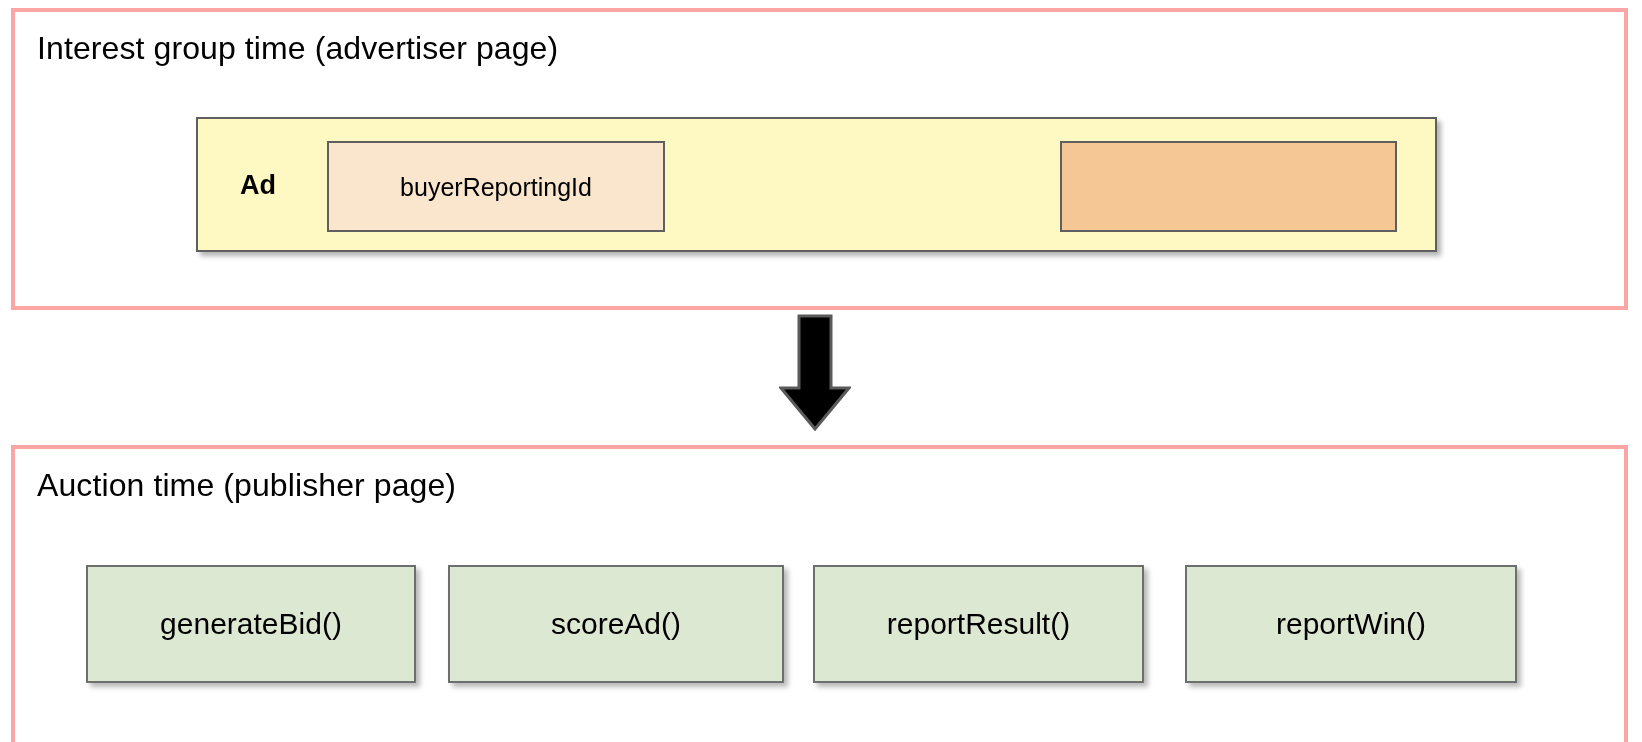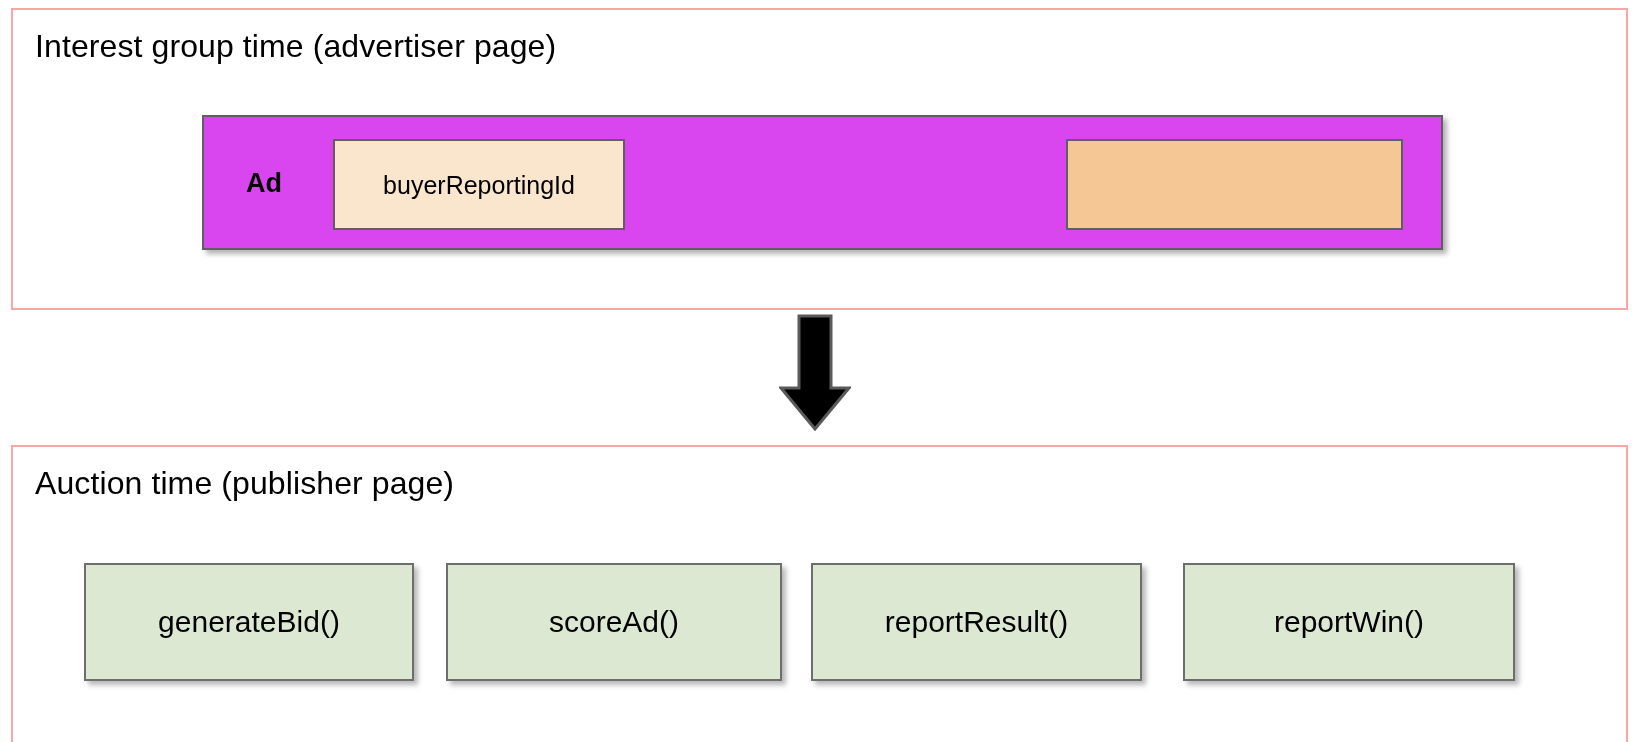--- a/index.html
+++ b/index.html
@@ -19,21 +19,21 @@
     position: absolute;
     left: 0; top: 0;
     width: 1642px;
     height: 742px;
   }
 
   
   .section {
     position: absolute;
     background: #ffffff;
-    border: 2px solid #fca5a5;
+    border: 4px solid #fca5a5;
     box-sizing: border-box;
   }
   #section-advertiser {
     left: 11px;
     top: 8px;
     width: 1617px;
     height: 302px;
   }
   #section-publisher {
     left: 11px;
@@ -49,25 +49,25 @@
     font-size: 32px;
     line-height: 40px;
     color: #000000;
     letter-spacing: 0.1px;
     white-space: nowrap;
   }
 
   
   #ad-container {
     position: absolute;
-    left: 189px;
+    left: 181px;
     top: 105px;
     width: 1241px;
     height: 135px;
-    background: #d946ef;
+    background: #fef9c3;
     border: 2px solid #5f5f5f;
     box-sizing: border-box;
     box-shadow: 4px 4px 5px rgba(0,0,0,0.30);
   }
   #ad-label {
     position: absolute;
     left: 42px;
     top: 50px;
     font-size: 27px;
     font-weight: bold;
@@ -86,21 +86,21 @@
     align-items: center;
     justify-content: center;
     text-align: center;
     font-size: 25px;
     line-height: 32px;
     color: #000000;
     padding: 0 6px;
   }
   #box-buyer-reporting-id {
     left: 129px;
-    width: 292px;
+    width: 338px;
     background: #fae5cd;
   }
   #box-buyer-and-seller-reporting-id {
     left: 479px;
     width: 340px;
     background: #fae5cd;
   }
   #box-selectable-buyer-and-seller-reporting-ids {
     left: 862px;
     width: 337px;

